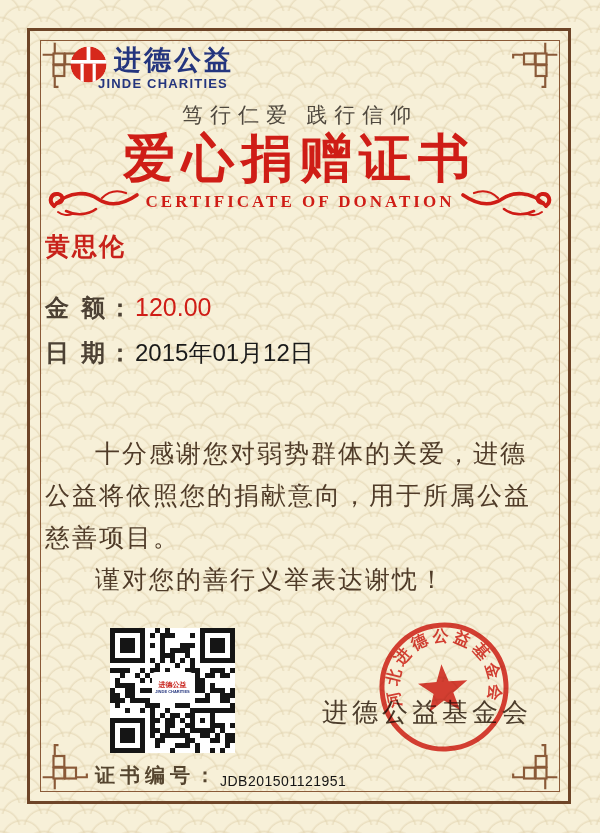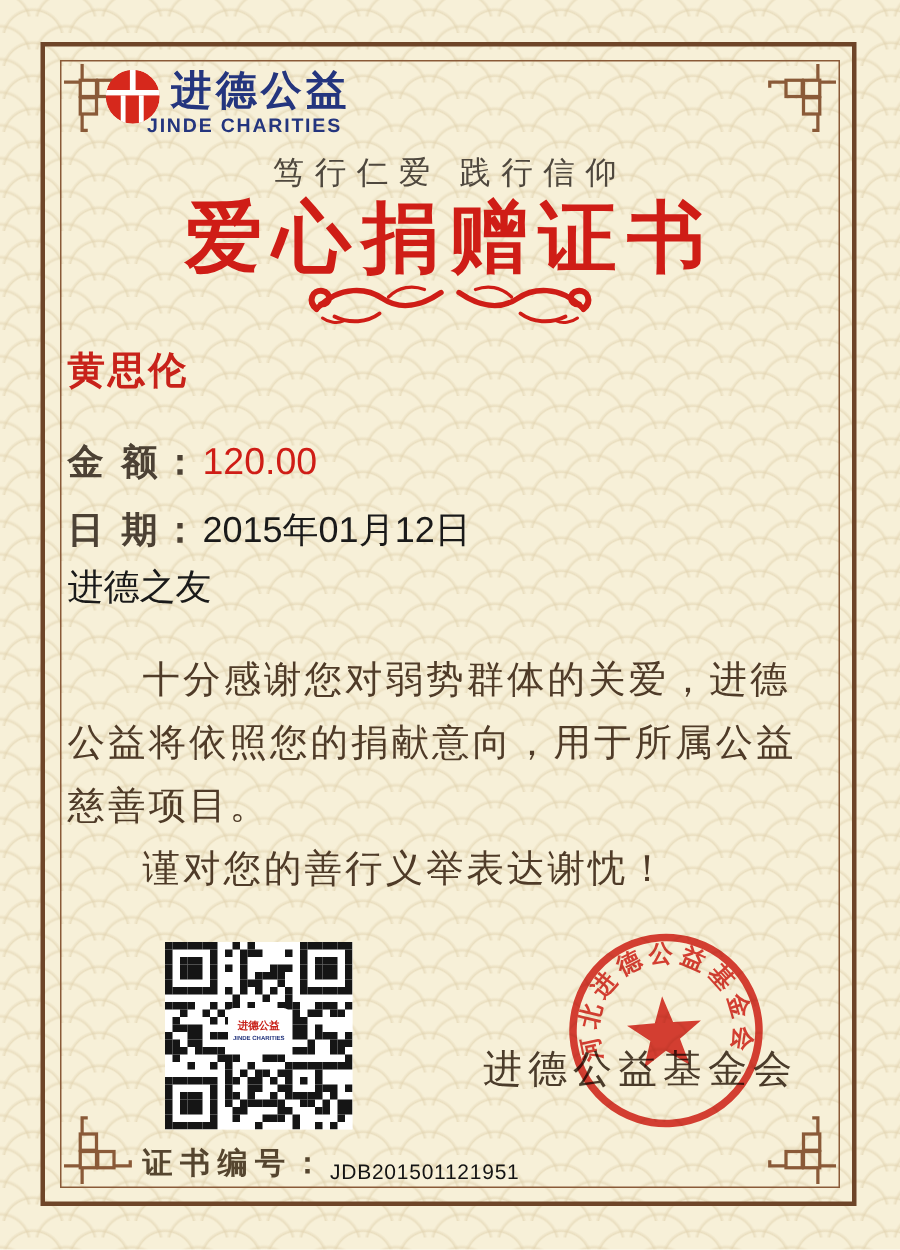--- a/index.html
+++ b/index.html
@@ -140,20 +140,21 @@
   <div class="subrow">
     <svg class="flourish" viewBox="0 0 96 32">
       <g fill="none" stroke="#cf1d16" stroke-linecap="round">
         <path d="M10 20 C4 15 7 7 14 8 C20 9 20 17 13 17" stroke-width="4"></path>
         <path d="M11 19 C26 4 44 6 54 13 C66 21 80 18 93 9" stroke-width="3.6"></path>
         <path d="M22 25 C32 30 44 29 52 23" stroke-width="2.6"></path>
         <path d="M58 12 C65 5 74 4 82 7" stroke-width="2.2"></path>
         <path d="M14 26 C18 29 24 30 28 28" stroke-width="2"></path>
       </g>
     </svg>
+    <div class="subtitle-en">CERTIFICATE OF DONATION</div>
     <svg class="flourish right" viewBox="0 0 96 32">
       <g fill="none" stroke="#cf1d16" stroke-linecap="round">
         <path d="M10 20 C4 15 7 7 14 8 C20 9 20 17 13 17" stroke-width="4"></path>
         <path d="M11 19 C26 4 44 6 54 13 C66 21 80 18 93 9" stroke-width="3.6"></path>
         <path d="M22 25 C32 30 44 29 52 23" stroke-width="2.6"></path>
         <path d="M58 12 C65 5 74 4 82 7" stroke-width="2.2"></path>
         <path d="M14 26 C18 29 24 30 28 28" stroke-width="2"></path>
       </g>
     </svg>
   </div>
@@ -162,21 +163,20 @@
 
   <div class="field f-amount">
     <span class="flabel">金 额：</span>
     <span class="fvalue red">120.00</span>
   </div>
   <div class="field f-date">
     <span class="flabel">日 期：</span>
     <span class="fvalue">2015年01月12日</span>
   </div>
   <div class="field f-project">
-    <span class="fvalue">进德之友</span>
   </div>
 
   <div class="bodytext">
     <div class="bline indent">十分感谢您对弱势群体的关爱，进德</div>
     <div class="bline">公益将依照您的捐献意向，用于所属公益</div>
     <div class="bline">慈善项目。</div>
     <div class="bline indent">谨对您的善行义举表达谢忱！</div>
   </div>
 
   <div class="qr">

